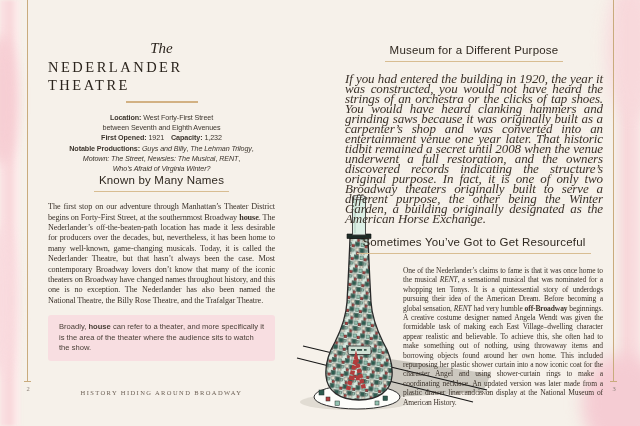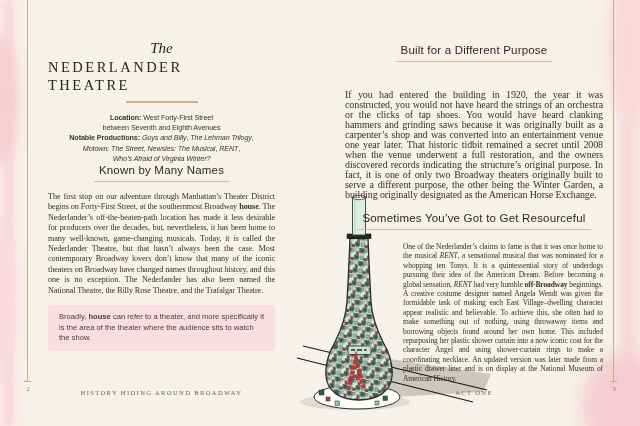--- a/index.html
+++ b/index.html
@@ -41,21 +41,21 @@
   .para{font-size:8.2px;line-height:10.4px;text-align:justify;letter-spacing:-0.1px;margin-top:10px;color:#3a3129;}
   .callout{margin-top:9px;background:#f8dee1;border-radius:3px;padding:7px 11px;
     font-family:"Liberation Sans",sans-serif;font-size:7.6px;line-height:10.6px;color:#4a4038;}
   .run-b{font-weight:700;}
   .run-i{font-style:italic;}
 
   
   .col-right{position:absolute;left:345px;top:0;width:258px;}
   .col-right .heading.h1{margin-top:44px;}
   .col-right .heading.h2{margin-top:12px;}
-  .para.p1{font-size:10px;line-height:10px;margin-top:28px;}
+  .para.p1{font-size:13px;line-height:10px;margin-top:12px;font-style:italic;}
   .para.p2{font-size:7.5px;line-height:9.4px;margin-left:58px;width:200px;margin-top:12px;}
 
   
   .footer{position:absolute;top:389px;font-size:6.5px;letter-spacing:1.4px;color:#6d6156;text-align:center;}
   .footer.fl{left:48px;width:227px;}
   .footer.fr{left:345px;width:258px;}
 
   
   .illus{position:absolute;left:295px;top:184px;width:200px;height:232px;}
 </style>
@@ -125,35 +125,36 @@
   </svg>
 
   <div class="col-left">
     <div class="t-script">The</div>
     <div class="t-main">NEDERLANDER</div>
     <div class="t-main">THEATRE</div>
     <div class="t-rule"></div>
     <div class="info">
       <div><span class="run-b">Location:</span><span> West Forty-First Street</span></div>
       <div><span>between Seventh and Eighth Avenues</span></div>
+      <div><span class="run-b">First Opened:</span><span> 1921  </span><span class="run-b">Capacity:</span><span> 1,232</span></div>
       <div><span class="run-b">Notable Productions:</span><span> </span><span class="run-i">Guys and Billy</span><span>, </span><span class="run-i">The Lehman Trilogy</span><span>,</span></div>
       <div><span class="run-i">Motown: The Street</span><span>, </span><span class="run-i">Newsies: The Musical</span><span>, </span><span class="run-i">RENT</span><span>,</span></div>
       <div><span class="run-i">Who’s Afraid of Virginia Winter?</span></div>
     </div>
     <div class="heading">
       <span class="hd">Known by Many Names</span>
     </div>
     <div class="para"><span>The first stop on our adventure through Manhattan’s Theater District begins on Forty-First Street, at the southernmost Broadway </span><span class="run-b">house</span><span>. The Nederlander’s off-the-beaten-path location has made it less desirable for producers over the decades, but, nevertheless, it has been home to many well-known, game-changing musicals. Today, it is called the Nederlander Theatre, but that hasn’t always been the case. Most contemporary Broadway lovers don’t know that many of the iconic theaters on Broadway have changed names throughout history, and this one is no exception. The Nederlander has also been named the National Theatre, the Billy Rose Theatre, and the Trafalgar Theatre.</span></div>
     <div class="callout"><span>Broadly, </span><span class="run-b">house</span><span> can refer to a theater, and more specifically it is the area of the theater where the audience sits to watch the show.</span></div>
   </div>
   <div class="footer fl">HISTORY HIDING AROUND BROADWAY</div>
 
   <div class="col-right">
     <div class="heading h1">
-      <span class="hd">Built for a Different Purpose</span>
+      <span class="hd">Museum for a Different Purpose</span>
     </div>
     <div class="para p1"><span>If you had entered the building in 1920, the year it was constructed, you would not have heard the strings of an orchestra or the clicks of tap shoes. You would have heard clanking hammers and grinding saws because it was originally built as a carpenter’s shop and was converted into an entertainment venue one year later. That historic tidbit remained a secret until 2008 when the venue underwent a full restoration, and the owners discovered records indicating the structure’s original purpose. In fact, it is one of only two Broadway theaters originally built to serve a different purpose, the other being the Winter Garden, a building originally designated as the American Horse Exchange.</span></div>
     <div class="heading h2">
       <span class="hd">Sometimes You’ve Got to Get Resourceful</span>
     </div>
     <div class="para p2"><span>One of the Nederlander’s claims to fame is that it was once home to the musical </span><span class="run-i">RENT</span><span>, a sensational musical that was nominated for a whopping ten Tonys. It is a quintessential story of underdogs pursuing their idea of the American Dream. Before becoming a global sensation, </span><span class="run-i">RENT</span><span> had very humble </span><span class="run-b">off-Broadway</span><span> beginnings. A creative costume designer named Angela Wendt was given the formidable task of making each East Village–dwelling character appear realistic and believable. To achieve this, she often had to make something out of nothing, using throwaway items and borrowing objects found around her own home. This included repurposing her plastic shower curtain into a now iconic coat for the character Angel and using shower-curtain rings to make a coordinating necklace. An updated version was later made from a plastic drawer liner and is on display at the National Museum of American History.</span></div>
   </div>
   <div class="footer fr">ACT ONE</div>
 
 </div>

